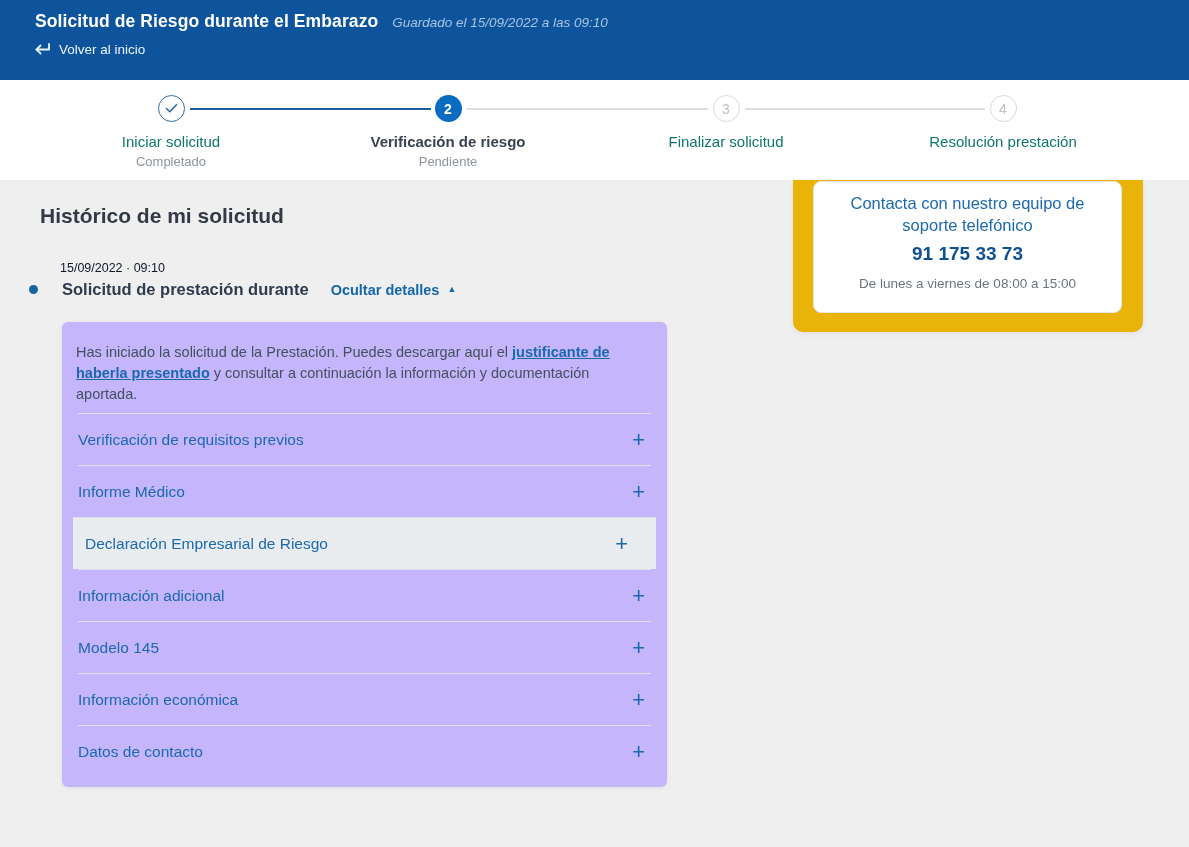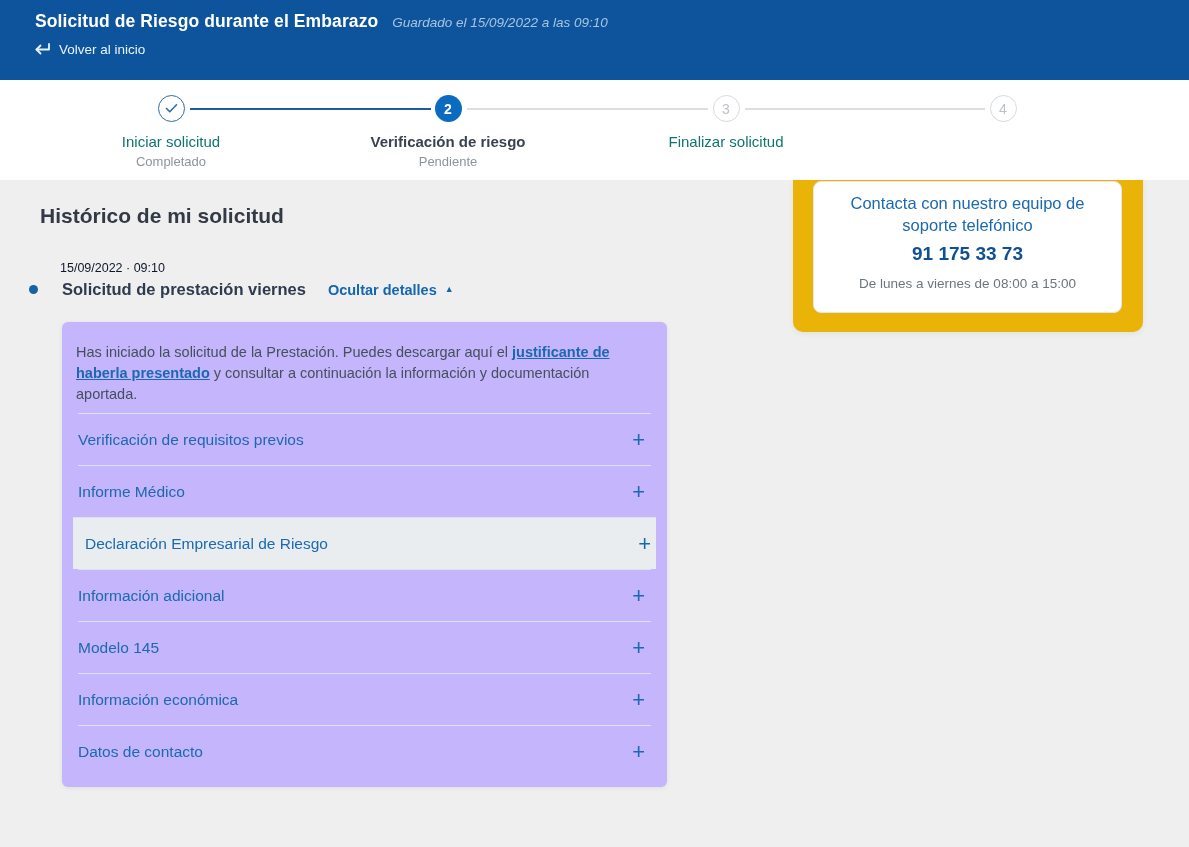--- a/index.html
+++ b/index.html
@@ -60,21 +60,21 @@
     padding:20px 16px 10px 14px;
   }
   .detail-text { font-size:14.5px; line-height:21px; color:#44505c; width:537px; margin-bottom:8px; }
   .detail-text a { color:#1b69b1; font-weight:700; text-decoration:underline; cursor:pointer; }
   .acc-list { margin:0 0 0 2px; width:573px; }
   .acc-row {
     height:52px; display:flex; align-items:center; justify-content:space-between;
     border-top:1px solid #dde2e6; cursor:pointer; padding-right:6px;
   }
   .acc-row.highlighted {
-    background:#e9edf0; margin:0 -5px; padding-left:12px; padding-right:5px;
+    background:#e9edf0; margin:0 -5px; padding-left:12px; padding-right:28px;
     border-top:1px solid #dde2e6;
   }
   .acc-label { font-size:15.5px; color:#1b69b1; }
   .acc-plus { font-size:22px; font-weight:400; color:#1b69b1; line-height:1; }
   
   .support-outer {
     position:absolute; left:793px; top:180px; width:350px; height:152px;
     background:#eab308; border-radius:0 0 10px 10px;
     box-shadow:0 2px 6px rgba(0,0,0,.06);
   }
@@ -135,30 +135,31 @@
     <div class="step-circle">
       <span>3</span>
     </div>
     <div class="step-label">Finalizar solicitud</div>
   </div>
 
   <div class="step s4 upcoming">
     <div class="step-circle">
       <span>4</span>
     </div>
+    <div class="step-label">Resolución prestación</div>
   </div>
 </div>
 
 <div class="history-title">Histórico de mi solicitud</div>
 
 <div class="entry-date">15/09/2022 · 09:10</div>
 
 <div class="entry-row">
   <span class="entry-dot"></span>
-  <span class="entry-title">Solicitud de prestación viernes</span>
+  <span class="entry-title">Solicitud de prestación durante</span>
   <span class="toggle-details">
     <span class="toggle-label">Ocultar detalles</span>
     <span class="toggle-caret">▲</span>
   </span>
 </div>
 
 <div class="detail-card">
   <p class="detail-text"><span>Has iniciado la solicitud de la Prestación. Puedes descargar aquí el </span><a>justificante de haberla presentado</a><span> y consultar a continuación la información y documentación aportada.</span></p>
 
   <div class="acc-list">

